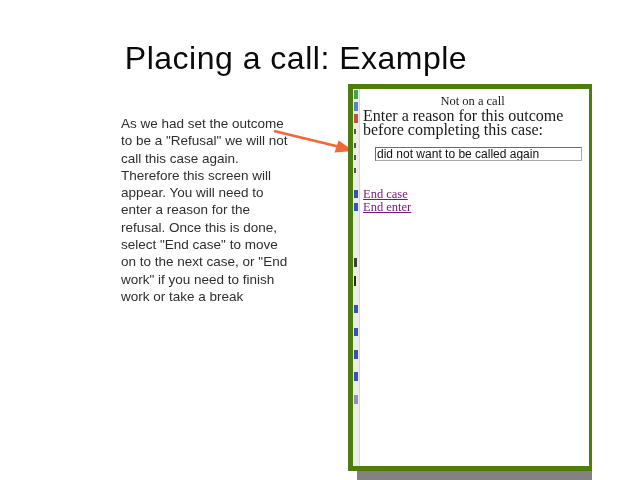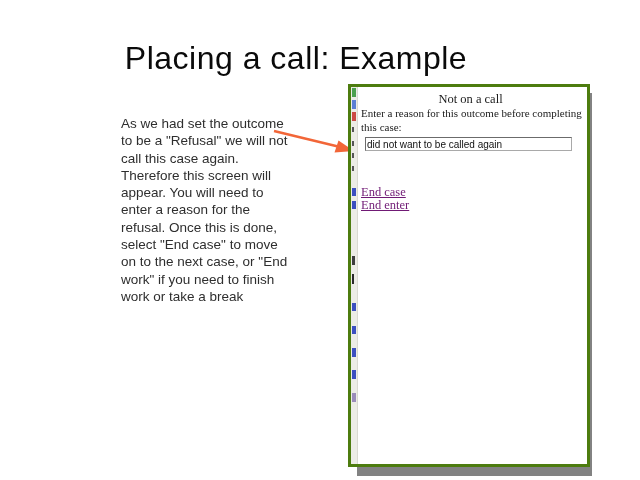--- a/index.html
+++ b/index.html
@@ -14,45 +14,45 @@
   .body-text{
     position:absolute;left:73px;top:115px;width:205px;
     font-size:13.5px;line-height:17.3px;color:#2e2e2e;
     white-space:pre-line;
     margin-left:48px;
   }
   .pointer-arrow{position:absolute;left:270px;top:124px;width:90px;height:34px;}
   
   .shot{
     position:absolute;left:348px;top:84px;width:236px;height:377px;
-    background:#ffffff;border:3px solid #4d7c0f;
+    background:#ffffff;border:5px solid #4d7c0f;
     box-shadow:9px 9px 0 #828282;
   }
   .edge-strip{
     position:absolute;left:0;top:0;bottom:0;width:6px;
     background:#ececE6;border-right:1px solid #d9d9d1;
   }
   .frag{position:absolute;left:1px;width:4px;}
   .shot-content{
     position:absolute;left:7px;top:0;right:0;bottom:0;
     font-family:"Liberation Serif",serif;color:#1a1a1a;
   }
   .dlg-title{
     position:absolute;top:5px;left:0;right:4px;text-align:center;
     font-size:12.5px;
   }
   .dlg-prompt{
     position:absolute;left:3px;top:20px;width:224px;
-    font-size:11px;line-height:13.5px;
+    font-size:16px;line-height:13.5px;
   }
   .reason-input{
     position:absolute;left:3px;top:46px;width:203px;height:12px;
-    font-family:"Liberation Sans",sans-serif;font-size:10px;color:#111;
+    font-family:"Liberation Sans",sans-serif;font-size:12px;color:#111;
     border:1px solid;border-color:#6b6b6b #a9a9a9 #a9a9a9 #6b6b6b;
-    background:#ffffff;padding:0 1px;margin:4px;outline:none;
+    background:#ffffff;padding:0 1px;margin:12px;outline:none;
   }
   .dlg-links{position:absolute;left:3px;top:99px;}
   .dlg-link{
     display:block;font-size:12.5px;line-height:13.2px;
     color:#701a75;text-decoration:underline;cursor:pointer;
     font-family:"Liberation Serif",serif;
   }
 </style>
 </head>
 <body>

